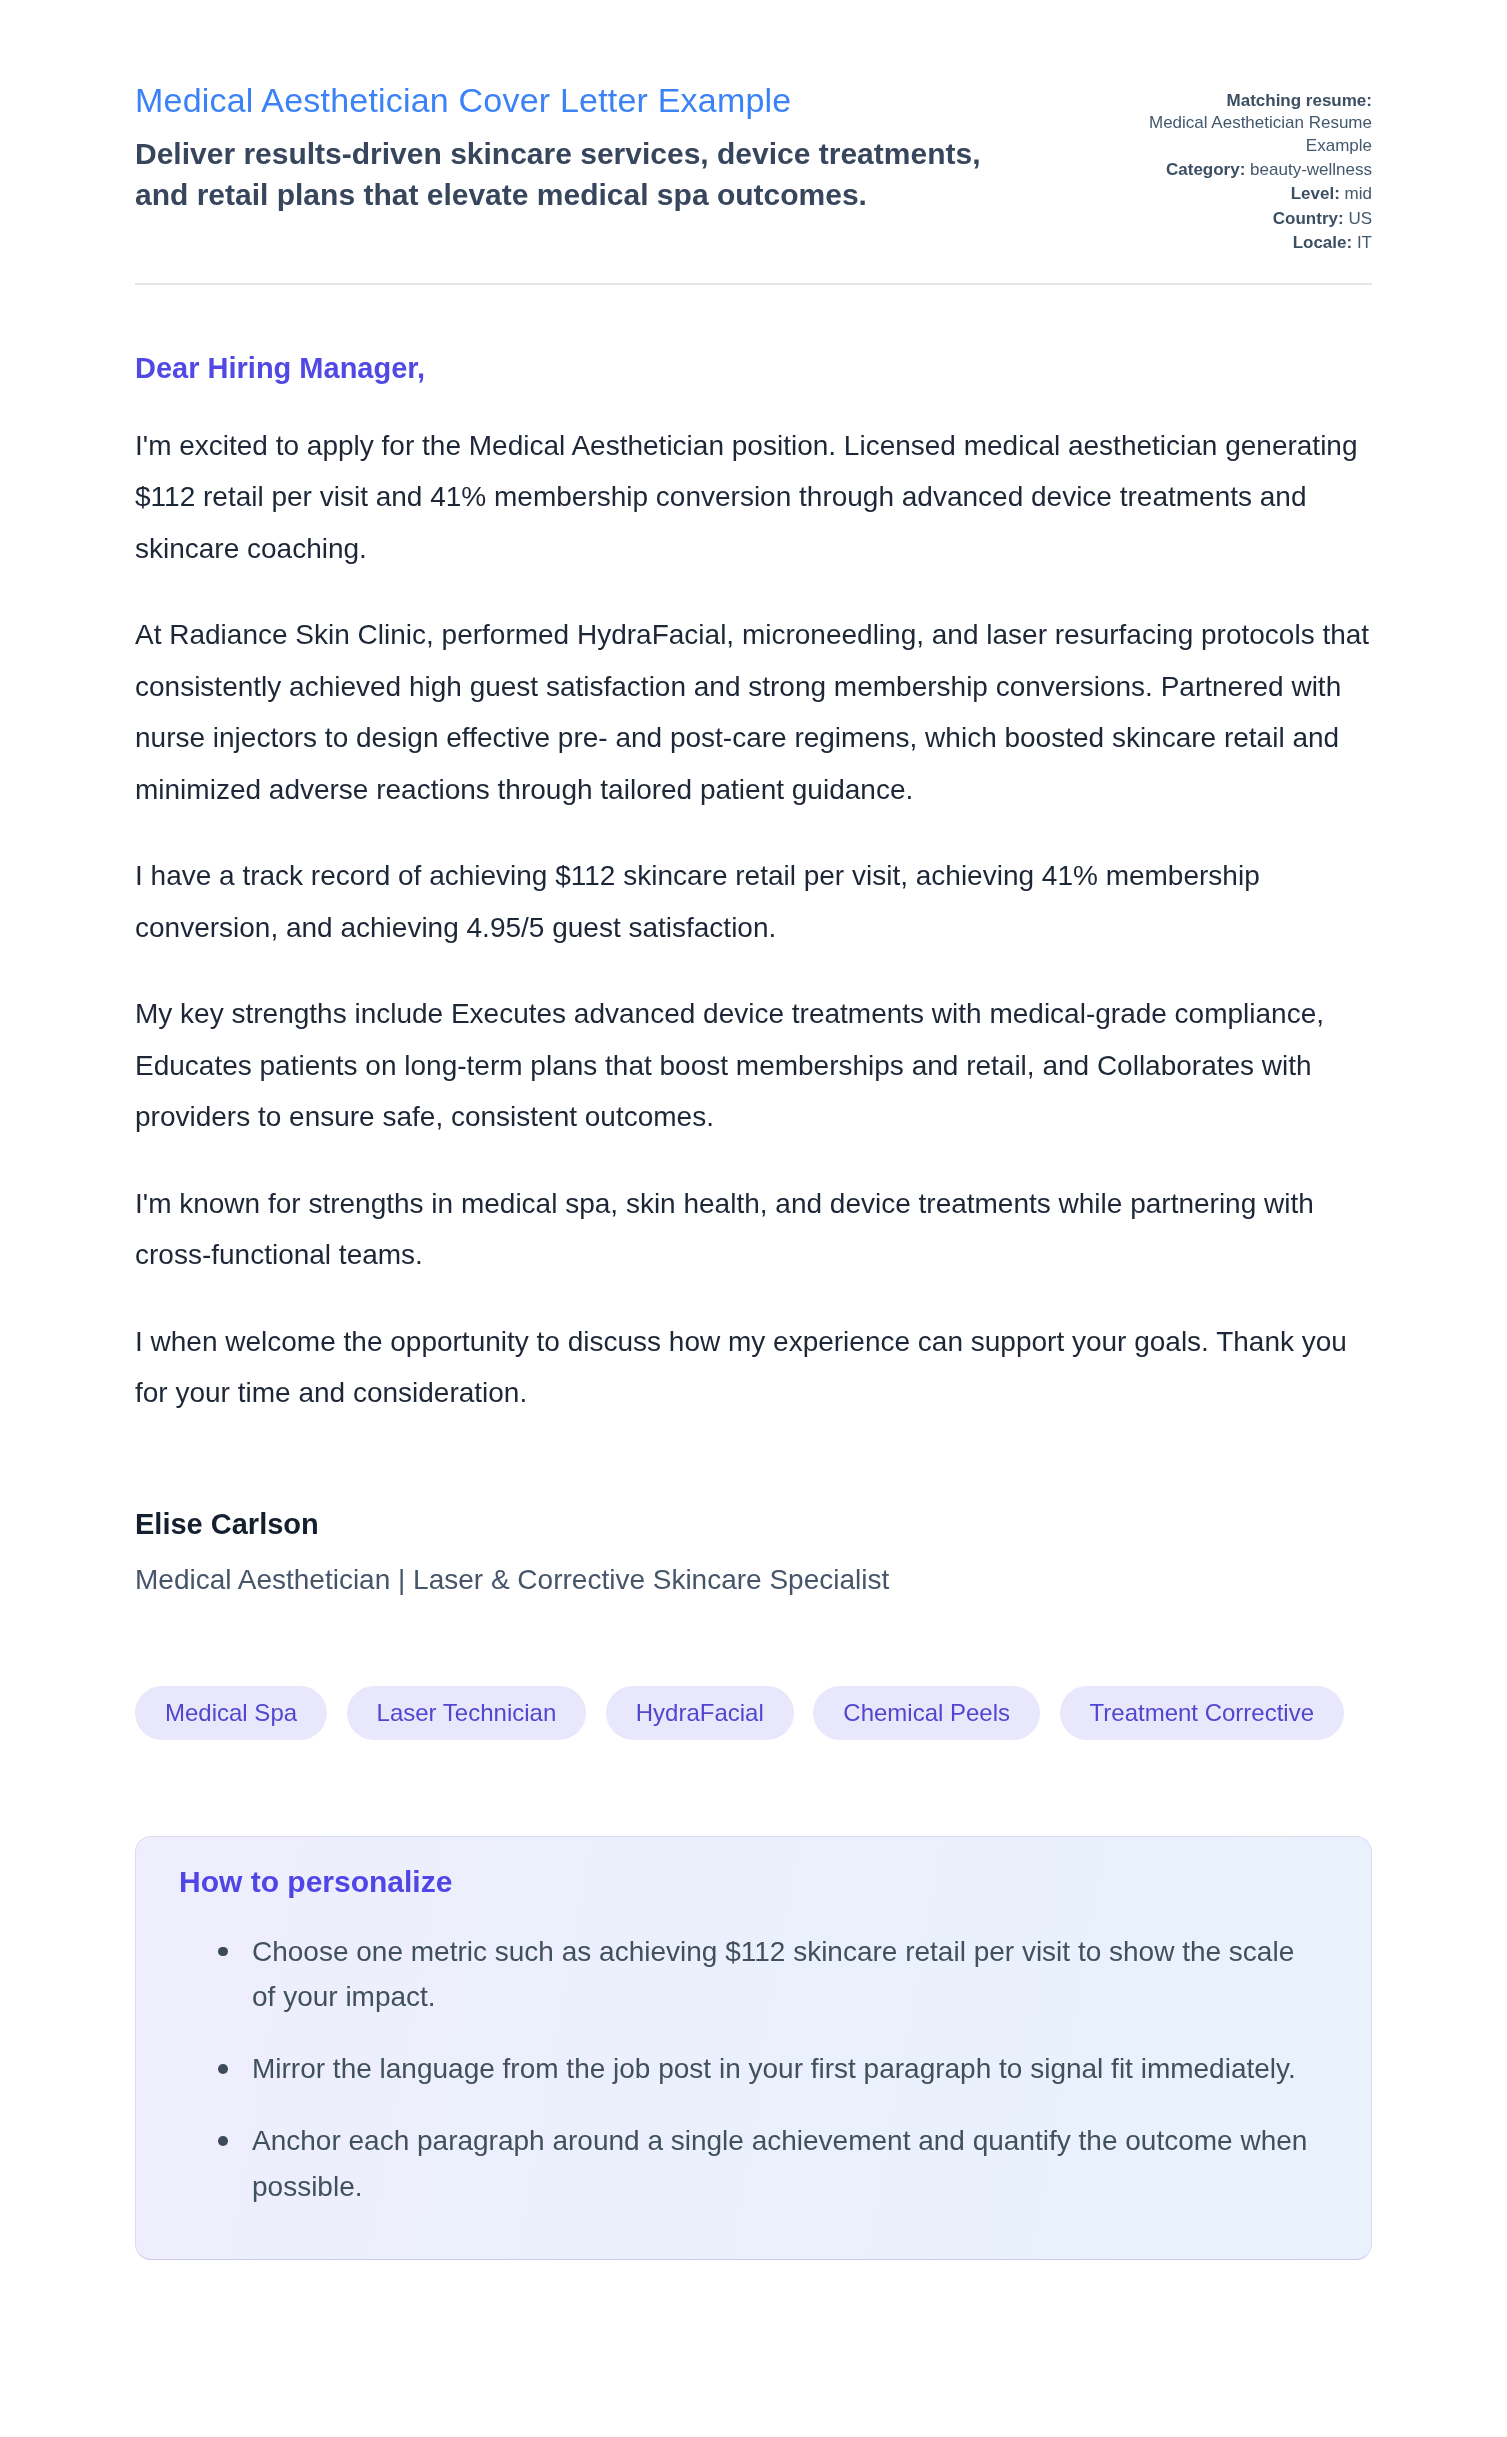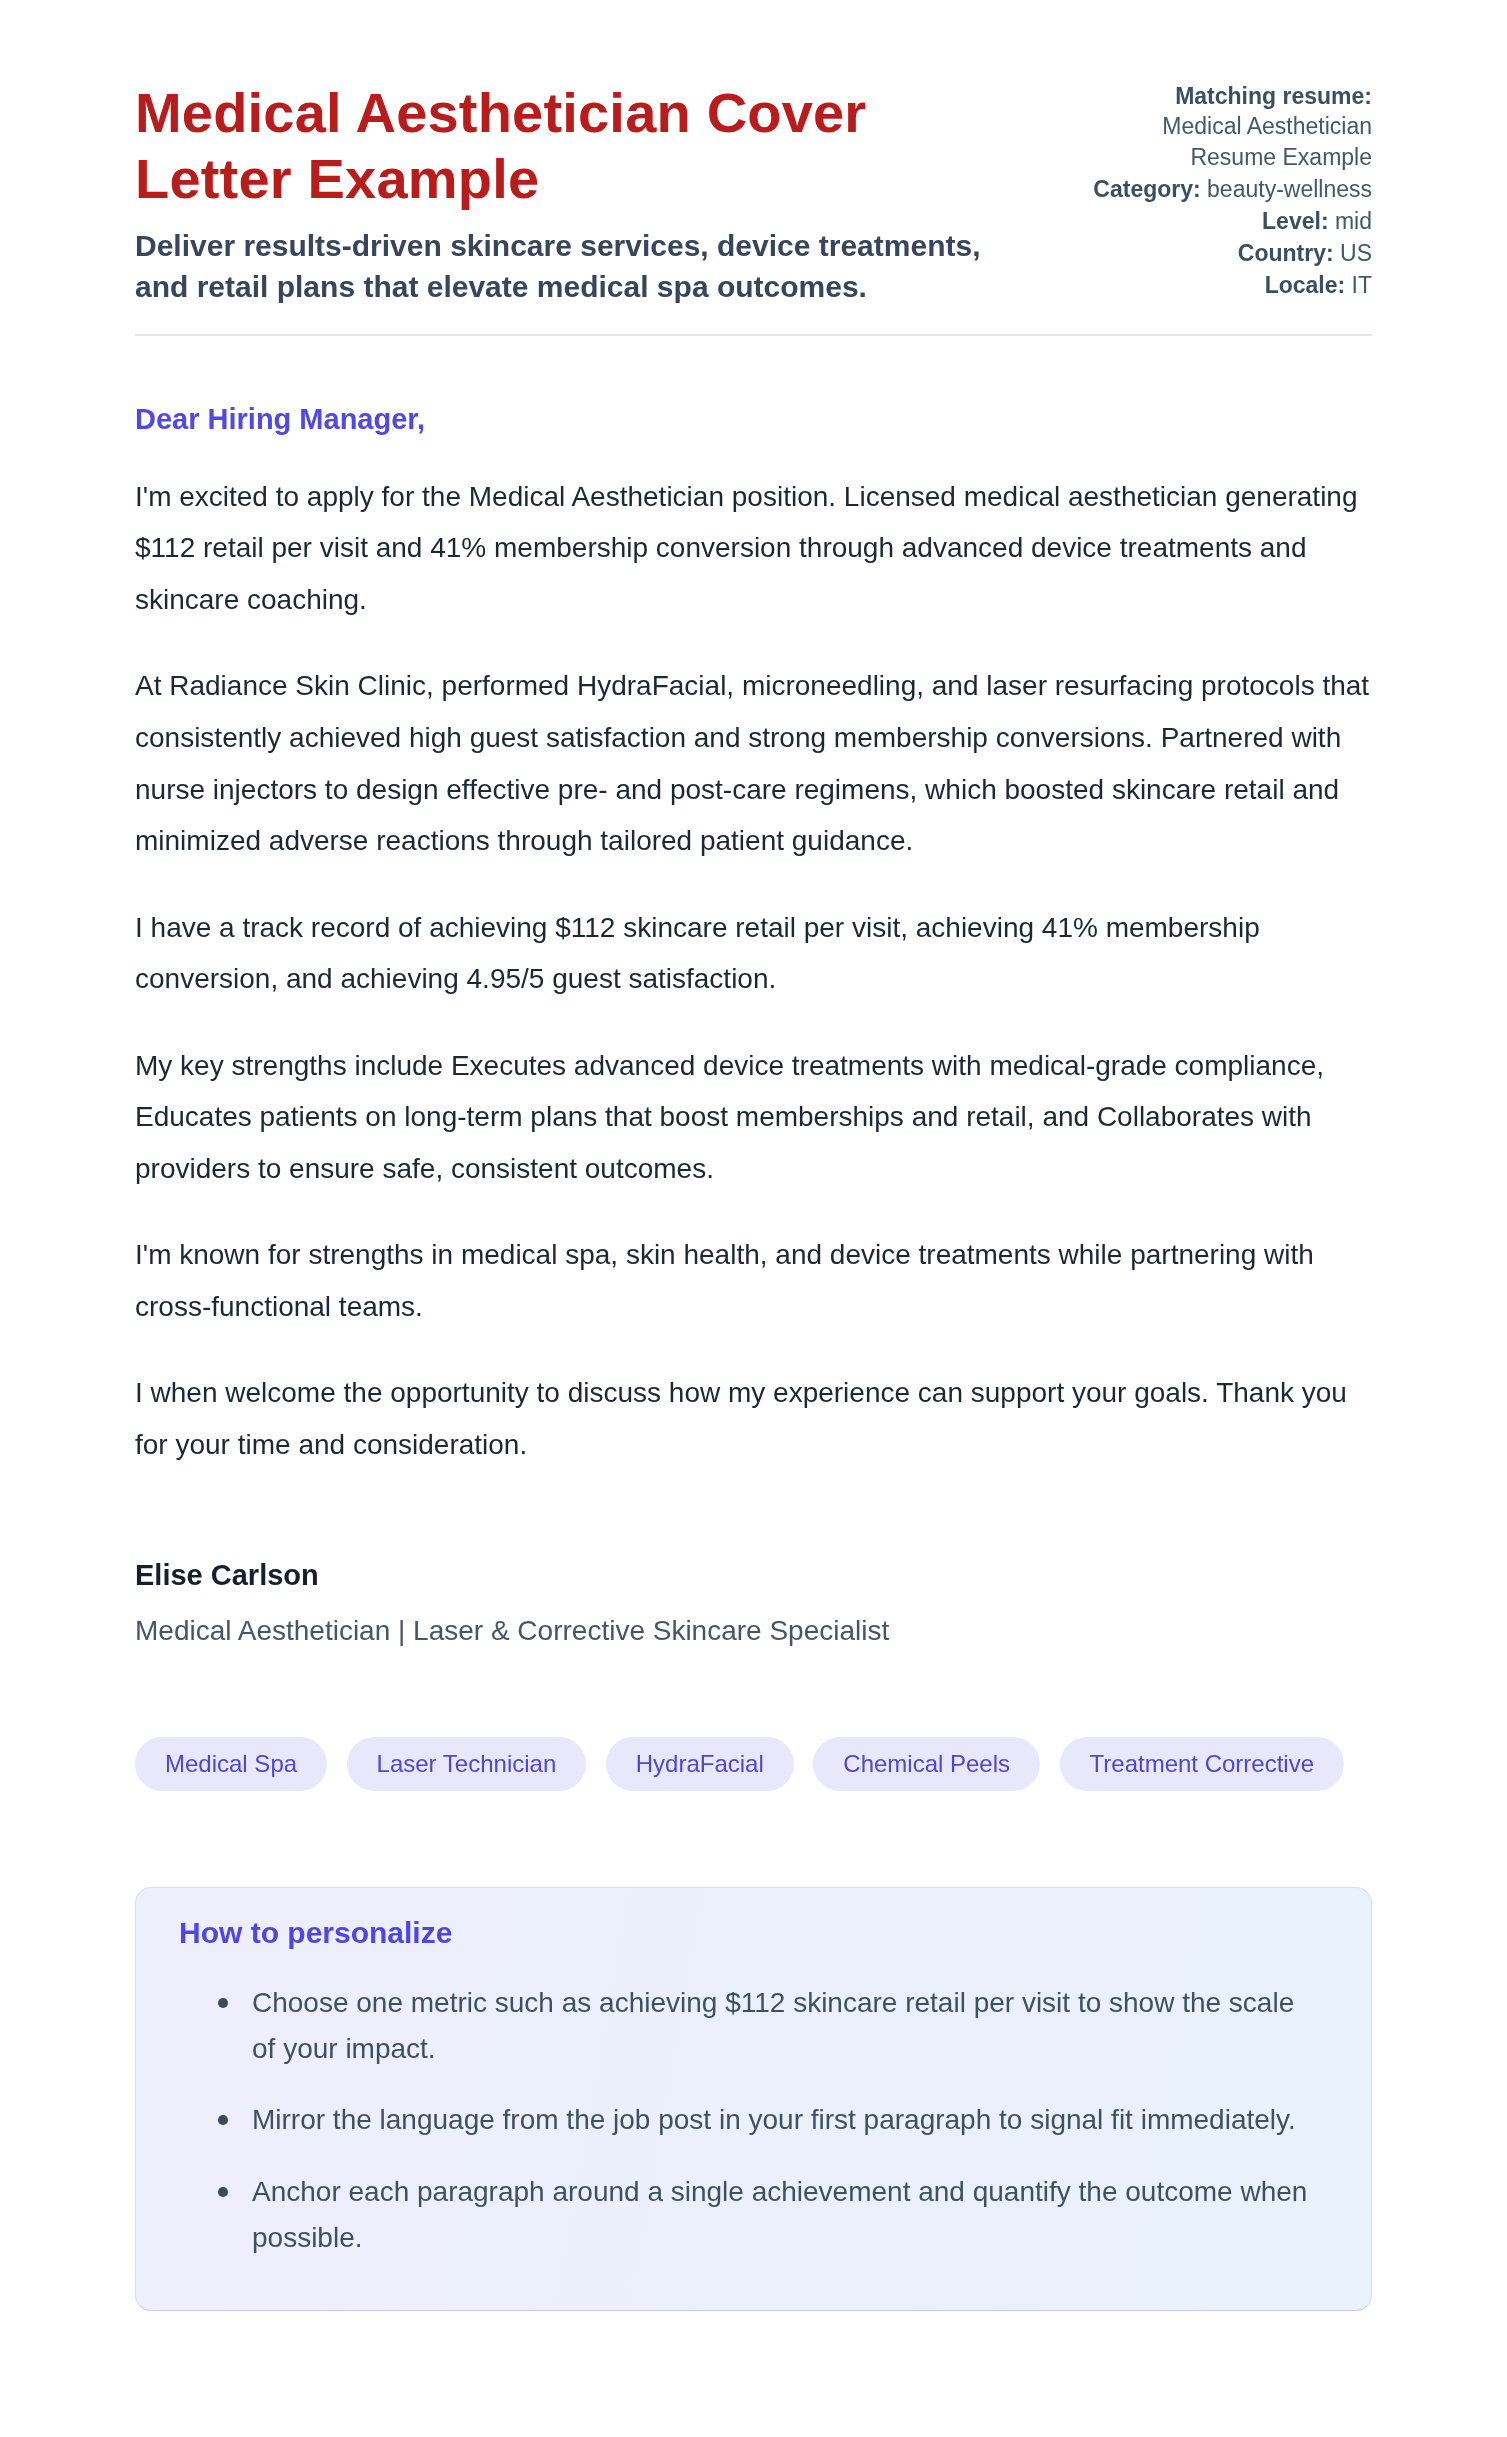--- a/index.html
+++ b/index.html
@@ -17,41 +17,41 @@
   }
 
   
   .header {
     display: flex;
     justify-content: space-between;
     align-items: flex-start;
     gap: 35px;
   }
   .page-title {
-    font-size: 56px;
+    font-size: 34px;
     line-height: 1.18;
-    font-weight: 700;
-    color: #b91c1c;
+    font-weight: 400;
+    color: #3b82f6;
     max-width: 869px;
     letter-spacing: 0.2px;
   }
   .page-subtitle {
     margin-top: 12.4px;
     font-size: 30px;
     line-height: 1.38;
     font-weight: 700;
     color: #37465c;
     max-width: 878px;
   }
   .meta {
     flex: 0 0 293px;
     width: 293px;
-    margin-top: 1px;
+    margin-top: 10px;
     text-align: right;
-    font-size: 23px;
+    font-size: 17px;
     line-height: 1.32;
     color: #42586d;
   }
   .meta-item { margin-bottom: 1.8px; }
   .meta-label { font-weight: 700; color: #3b4f63; }
   .meta-stack .meta-label { display: block; }
 
   .divider {
     border: none;
     border-top: 2.7px solid #e3e6ea;

